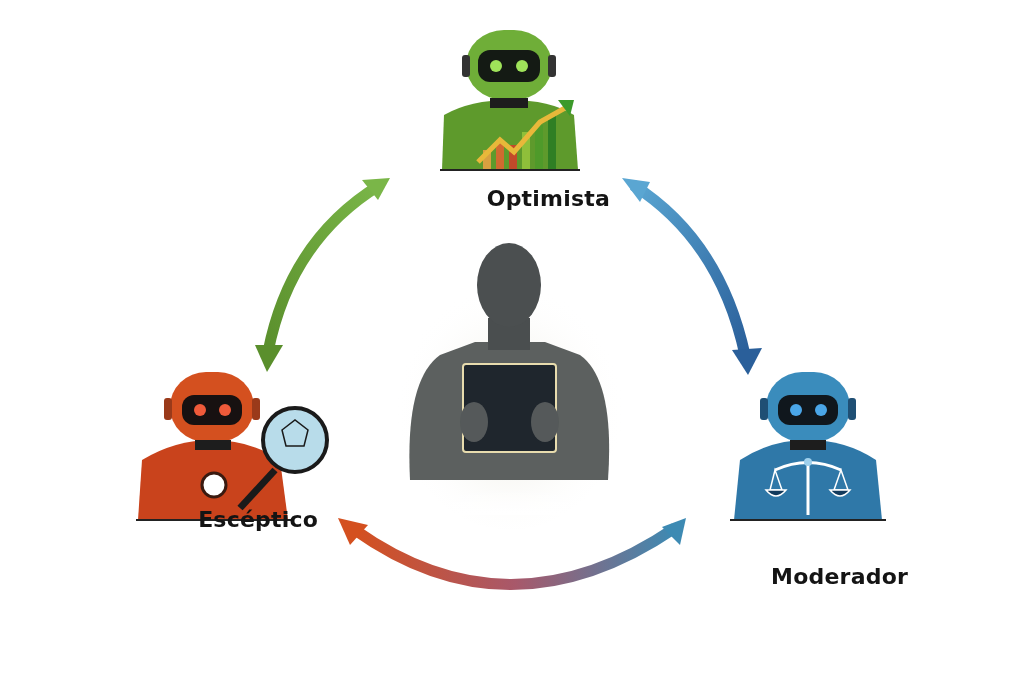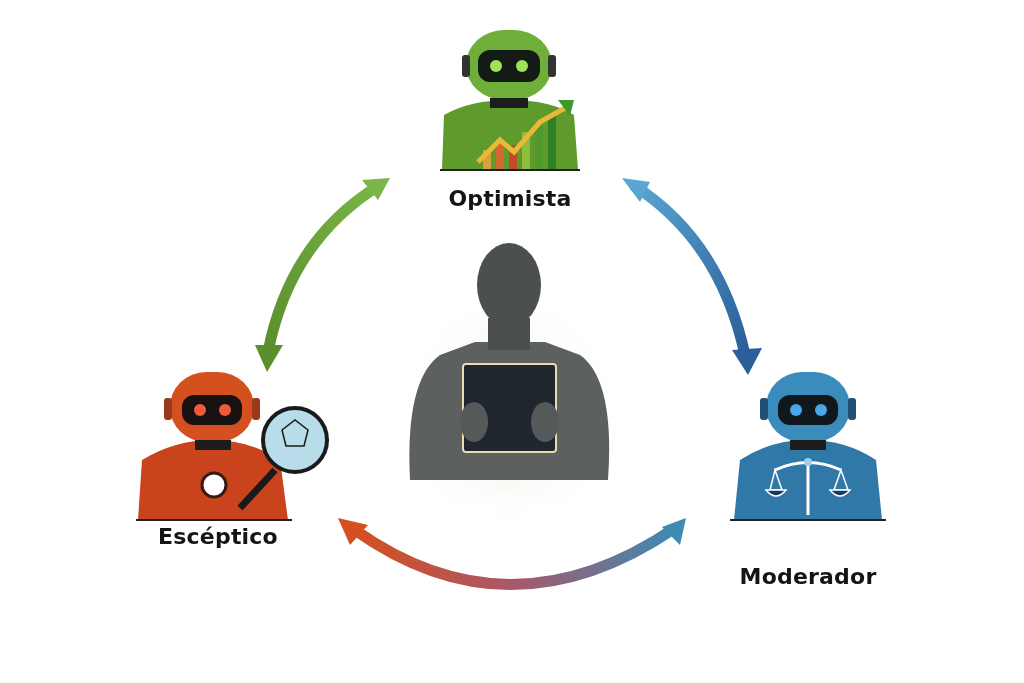--- a/index.html
+++ b/index.html
@@ -4,21 +4,21 @@
   <style>
     html, body { margin: 0; padding: 0; }
     body {
       width: 1024px; height: 683px; background: #ffffff; overflow: hidden;
       font-family: "DejaVu Sans", sans-serif;
     }
     .stage { position: relative; width: 1024px; height: 683px; }
     svg.canvas { position: absolute; left: 0; top: 0; }
     .label {
       position: absolute; font-weight: bold; font-size: 22px; color: #141414;
-      text-align: center; white-space: nowrap; letter-spacing: 0.2px;
+      text-align: right; white-space: nowrap; letter-spacing: 0.2px;
     }
   </style>
 </head>
 <body>
 
 <div class="stage">
   <svg class="canvas" width="1024" height="683" viewBox="0 0 1024 683">
     <defs>
       <linearGradient id="gGreen" x1="0" y1="1" x2="1" y2="0">
         <stop offset="0" stop-color="#5a8f2c"></stop>
@@ -132,15 +132,15 @@
       <path d="M770,490 L775,470 L782,490 Z" fill="none" stroke="#ffffff" stroke-width="1.5"></path>
       <path d="M834,490 L841,470 L848,490 Z" fill="none" stroke="#ffffff" stroke-width="1.5"></path>
       <path d="M766,490 Q776,502 786,490 Z" fill="#123a5c" stroke="#ffffff" stroke-width="1.5"></path>
       <path d="M830,490 Q840,502 850,490 Z" fill="#123a5c" stroke="#ffffff" stroke-width="1.5"></path>
       <circle cx="808" cy="462" r="4" fill="#9fd0ec"></circle>
       <line x1="730" y1="520" x2="886" y2="520" stroke="#222" stroke-width="2"></line>
     </g>
   </svg>
 
   <div class="label" style="left:410px; top:186px; width:200px;">Optimista</div>
-  <div class="label" style="left:118px; top:524px; width:200px;">Escéptico</div>
+  <div class="label" style="left:118px; top:507px; width:200px;">Escéptico</div>
   <div class="label" style="left:708px; top:536px; width:200px;margin-top:28px;">Moderador</div>
 </div>
 
 </body></html>

